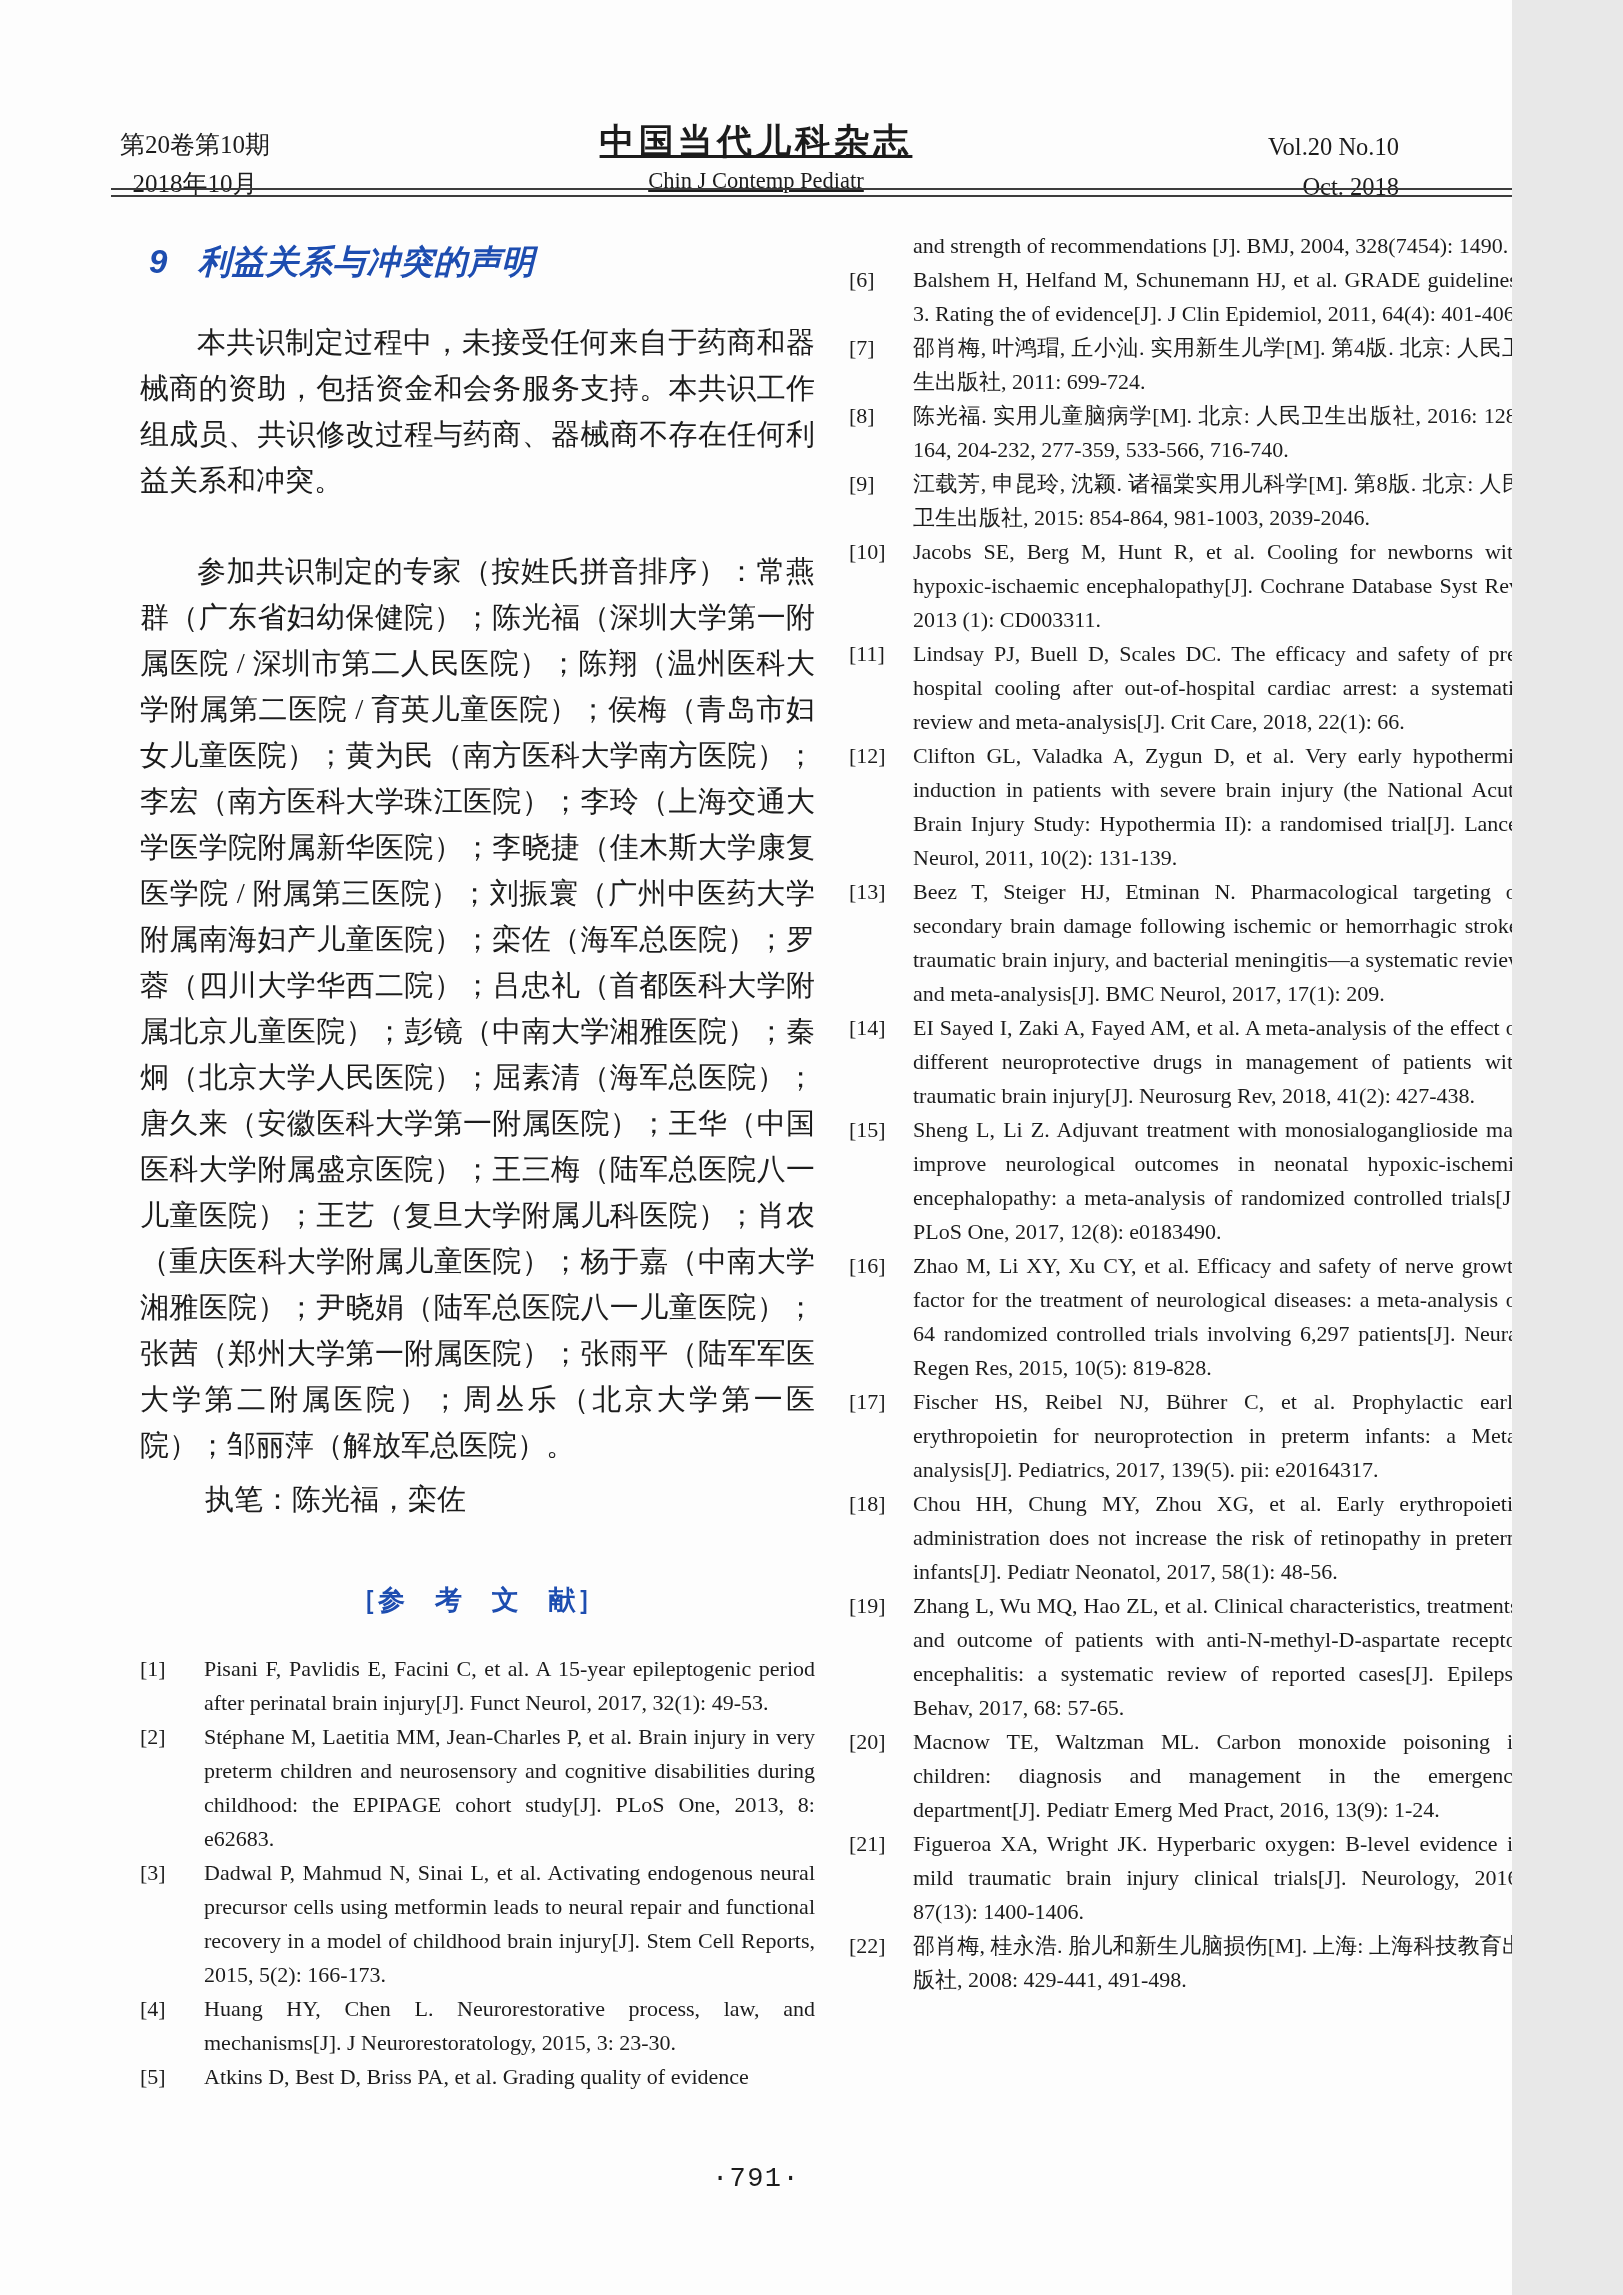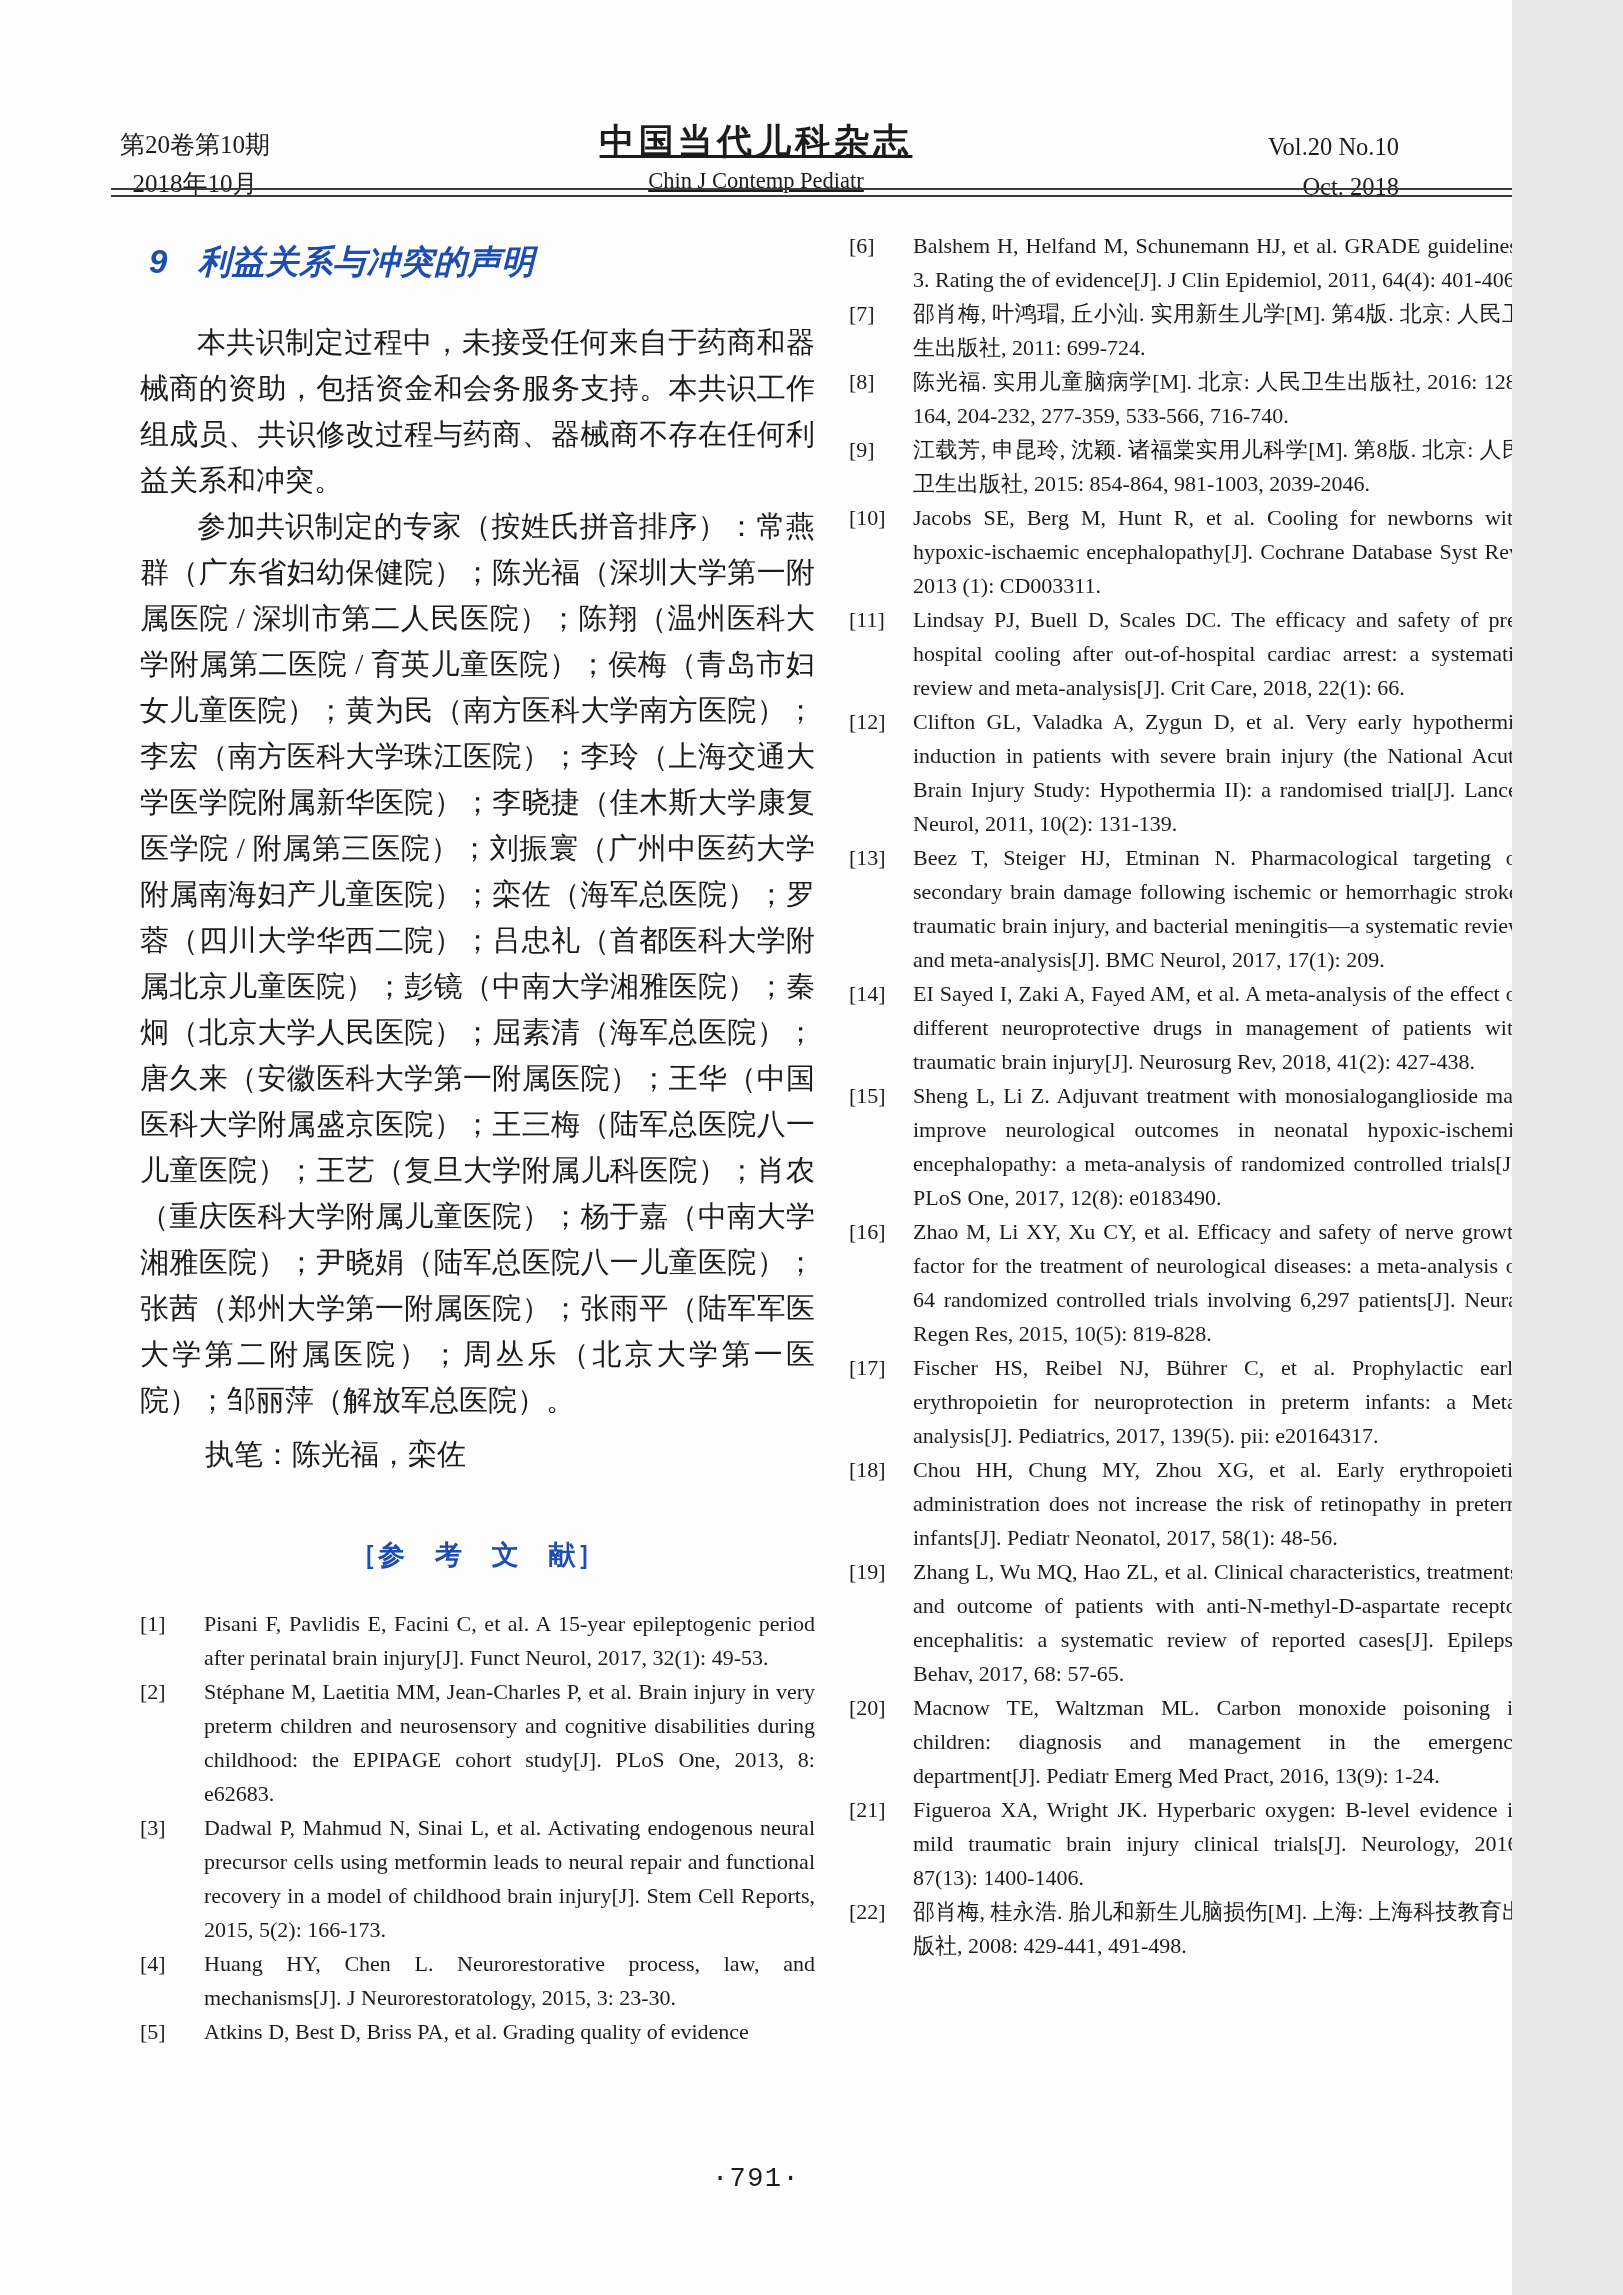--- a/index.html
+++ b/index.html
@@ -45,21 +45,21 @@
     letter-spacing:0.7px;
     font-style:italic;
   }
   .section-title .num { margin-right:30px; }
 
   .body-para {
     margin:0; font-size:29px; line-height:46px;
     text-align:justify; text-indent:57px;
   }
   .p1 { margin-top:40px; }
-  .experts { }
+  .experts { margin-top:45px; }
   .byline { margin:8px; font-size:29px; line-height:46px; text-indent:57px; }
 
   .ref-heading {
     margin-top:63px; text-align:center;
     color:#1d4db0; font-family:"Liberation Sans", sans-serif;
     font-weight:bold; font-size:27px; line-height:30px; letter-spacing:1.4px;
   }
 
   .ref-list { margin-top:37px; }
   .ref-item { display:flex; font-size:22px; line-height:34px; }
@@ -126,20 +126,24 @@
         <div class="ref-item">
           <span class="ref-no">[5]</span>
           <span class="ref-text">Atkins D, Best D, Briss PA, et al. Grading quality of evidence</span>
         </div>
       </div>
   </div>
 
   <div class="col-right">
     <div class="ref-list" style="margin-top:0;">
         <div class="ref-item">
+          <span class="ref-no"></span>
+          <span class="ref-text">and strength of recommendations [J]. BMJ, 2004, 328(7454): 1490.</span>
+        </div>
+        <div class="ref-item">
           <span class="ref-no">[6]</span>
           <span class="ref-text">Balshem H, Helfand M, Schunemann HJ, et al. GRADE guidelines: 3. Rating the of evidence[J]. J Clin Epidemiol, 2011, 64(4): 401-406.</span>
         </div>
         <div class="ref-item">
           <span class="ref-no">[7]</span>
           <span class="ref-text">邵肖梅, 叶鸿瑁, 丘小汕. 实用新生儿学[M]. 第4版. 北京: 人民卫生出版社, 2011: 699-724.</span>
         </div>
         <div class="ref-item">
           <span class="ref-no">[8]</span>
           <span class="ref-text">陈光福. 实用儿童脑病学[M]. 北京: 人民卫生出版社, 2016: 128-164, 204-232, 277-359, 533-566, 716-740.</span>

